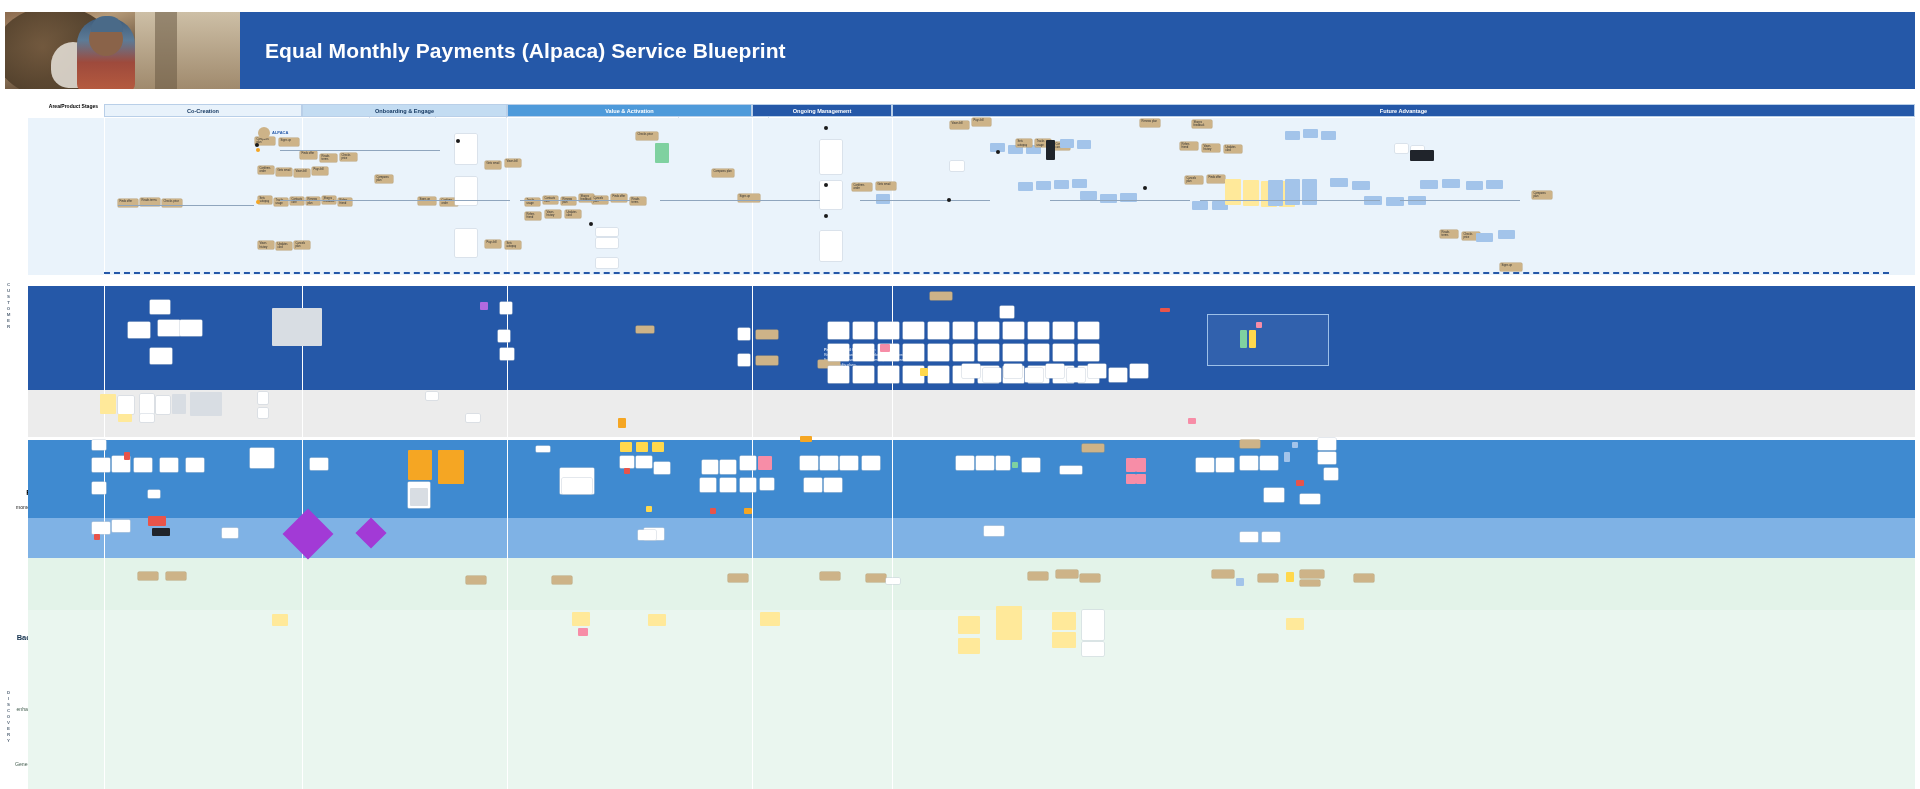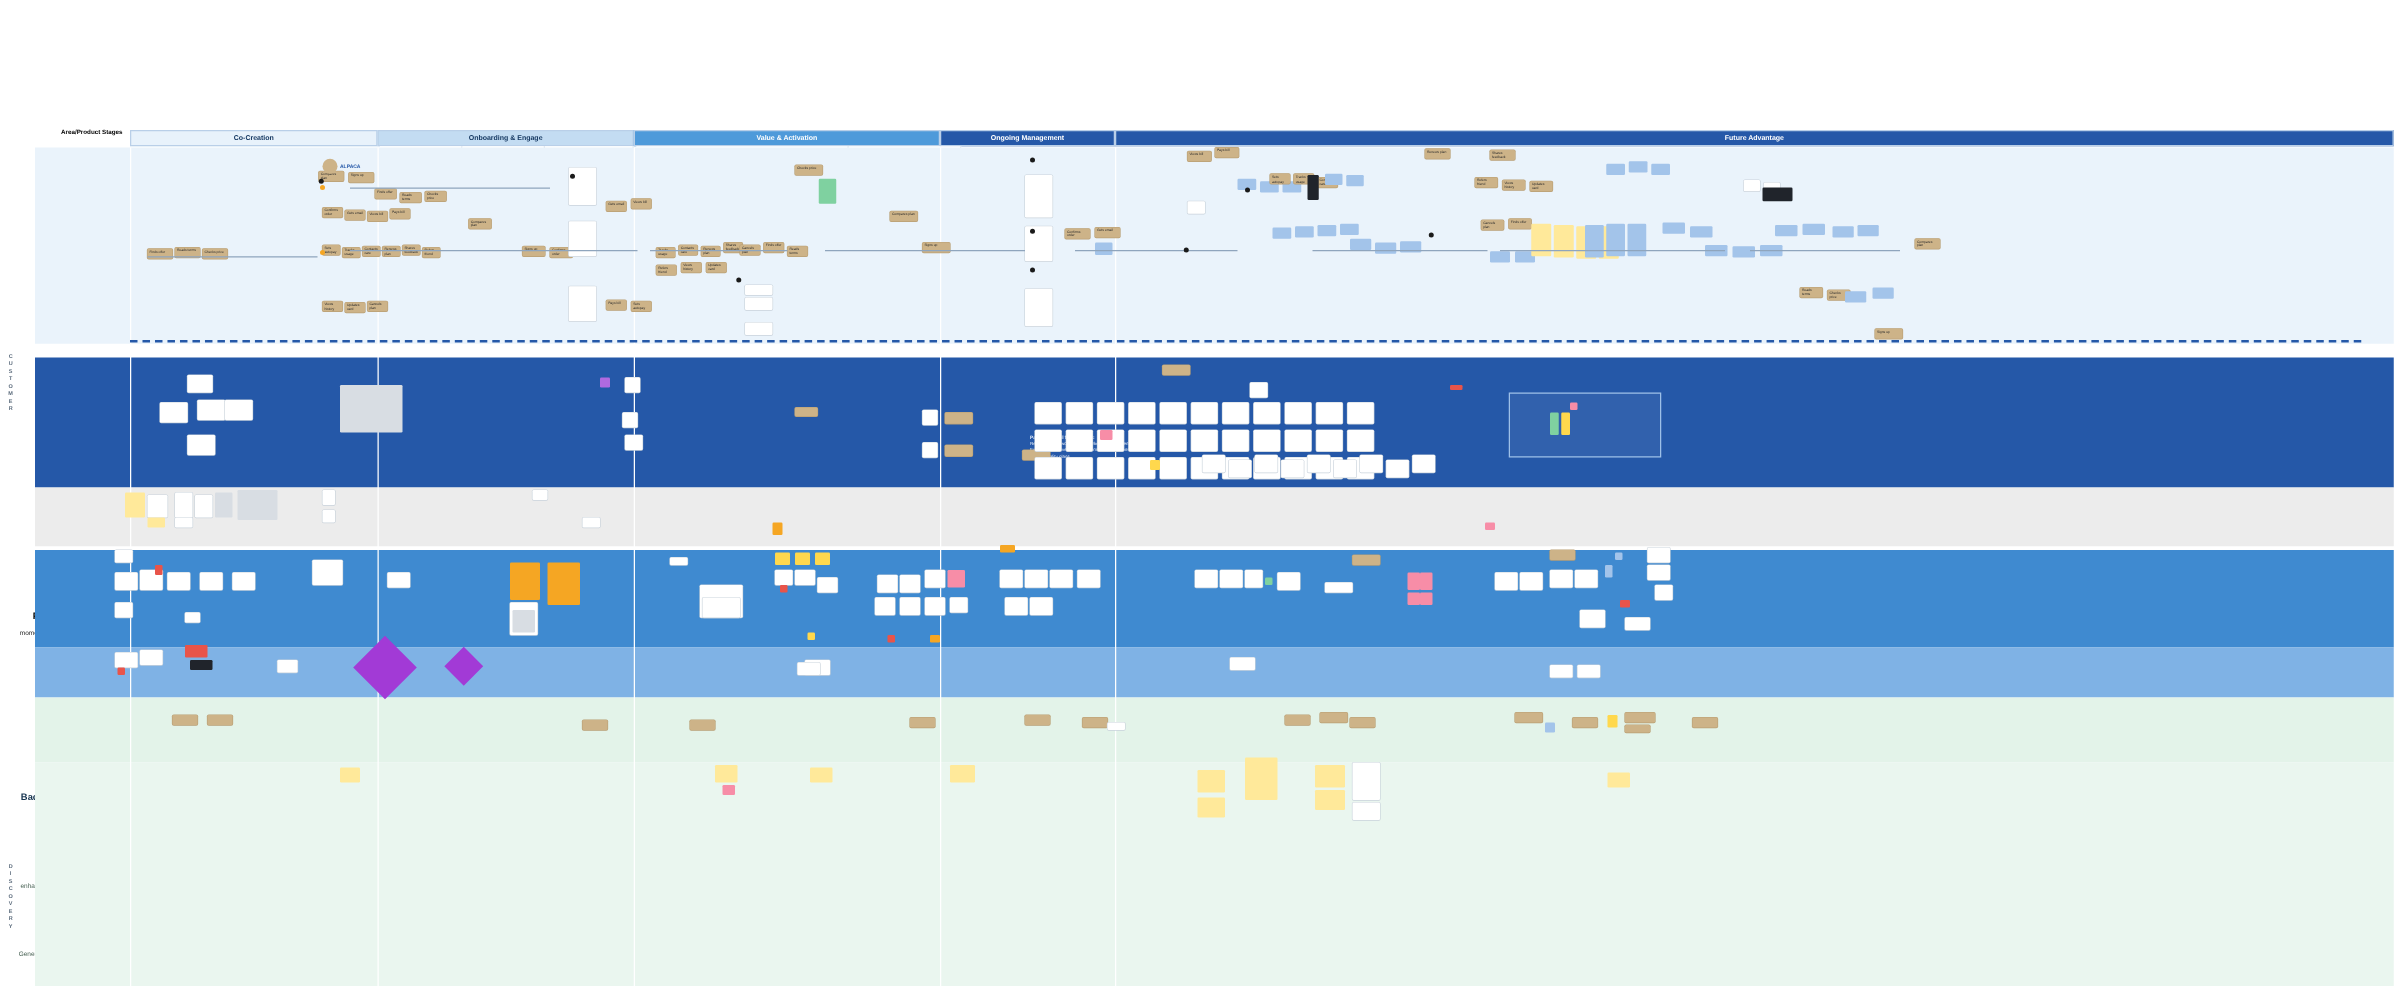--- a/index.html
+++ b/index.html
@@ -61,20 +61,32 @@
   .dot   { position:absolute; border-radius:50%; }
   .diamond { position:absolute; background:#a23ad6; transform:rotate(45deg); }
   .vert-word { position:absolute; writing-mode:vertical-rl; text-orientation:upright;
       font-size:5px; letter-spacing:1px; color:#5b6b7c; font-weight:600; }
 </style>
 </head>
 <body>
 
 <div id="board">
 
+  <div class="hdr">
+    <div class="hdr-photo">
+      <div class="p1"></div>
+        <div class="p6"></div>
+        <div class="p7"></div>
+      <div class="p5"></div>
+        <div class="p2"></div>
+        <div class="p3"></div>
+        <div class="p4"></div>
+    </div>
+    <div class="hdr-title">Equal Monthly Payments (Alpaca) Service Blueprint</div>
+  </div>
 
   <div class="vert-word" style="left:6px;top:282px;font-size:4.4px;">CUSTOMER</div>
   <div class="vert-word" style="left:6px;top:690px;font-size:4.4px;">DISCOVERY</div>
 
   <div class="lane-label" style="left:20px;top:103px;width:78px;">
     <div class="lane-title" style="font-size:5px;">Area/Product Stages</div>
     </div>
   <div class="lane-label" style="left:20px;top:118px;width:78px;">
     <div class="lane-title" style="font-size:5px;">Customer Journey</div>
     </div>

